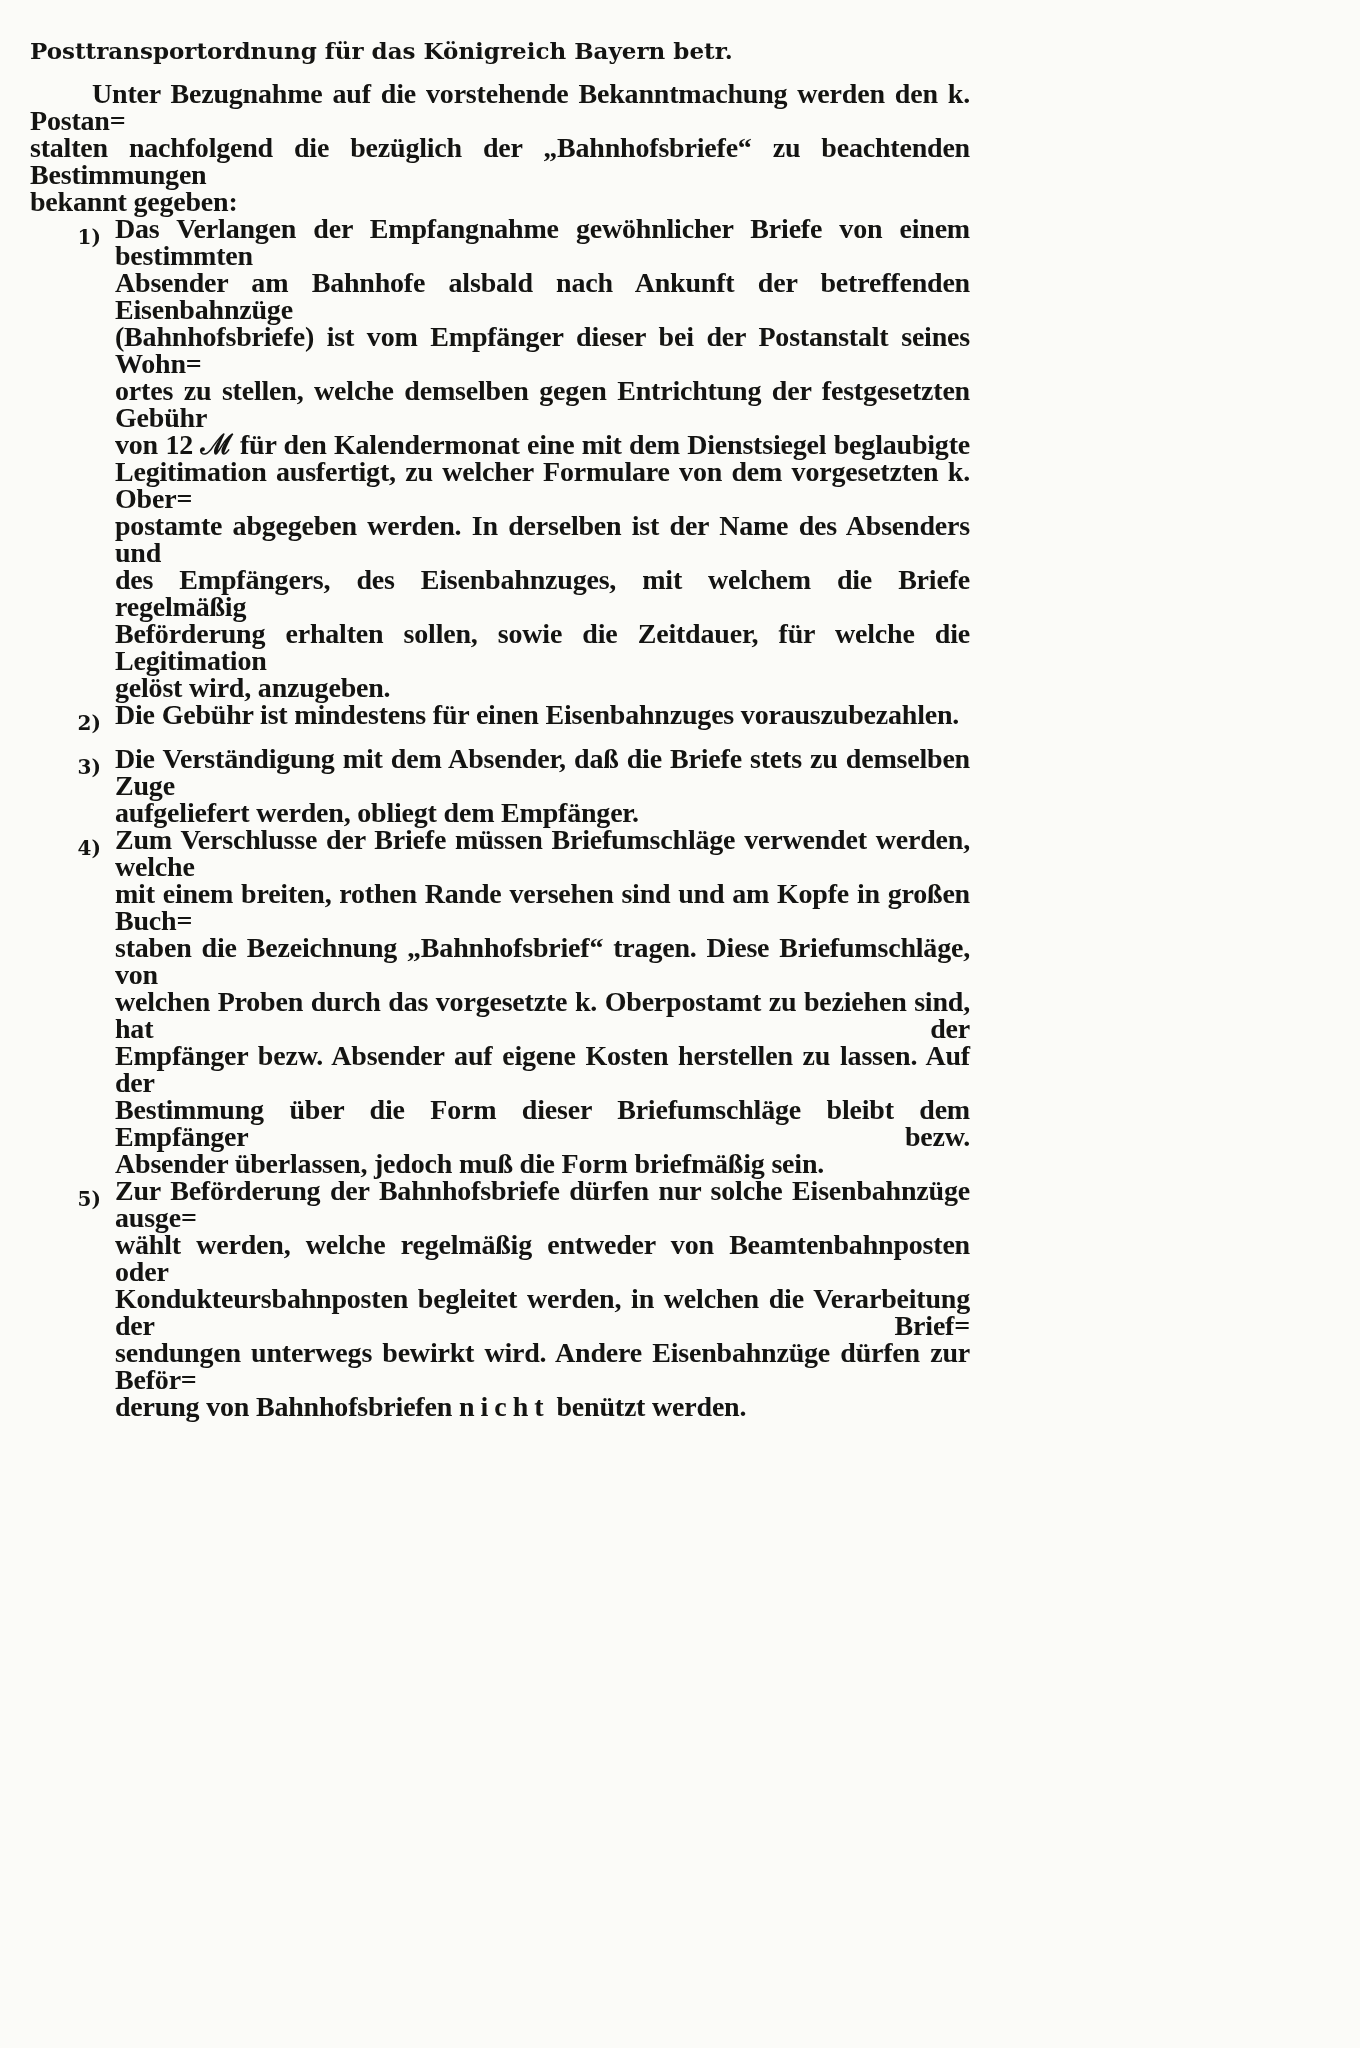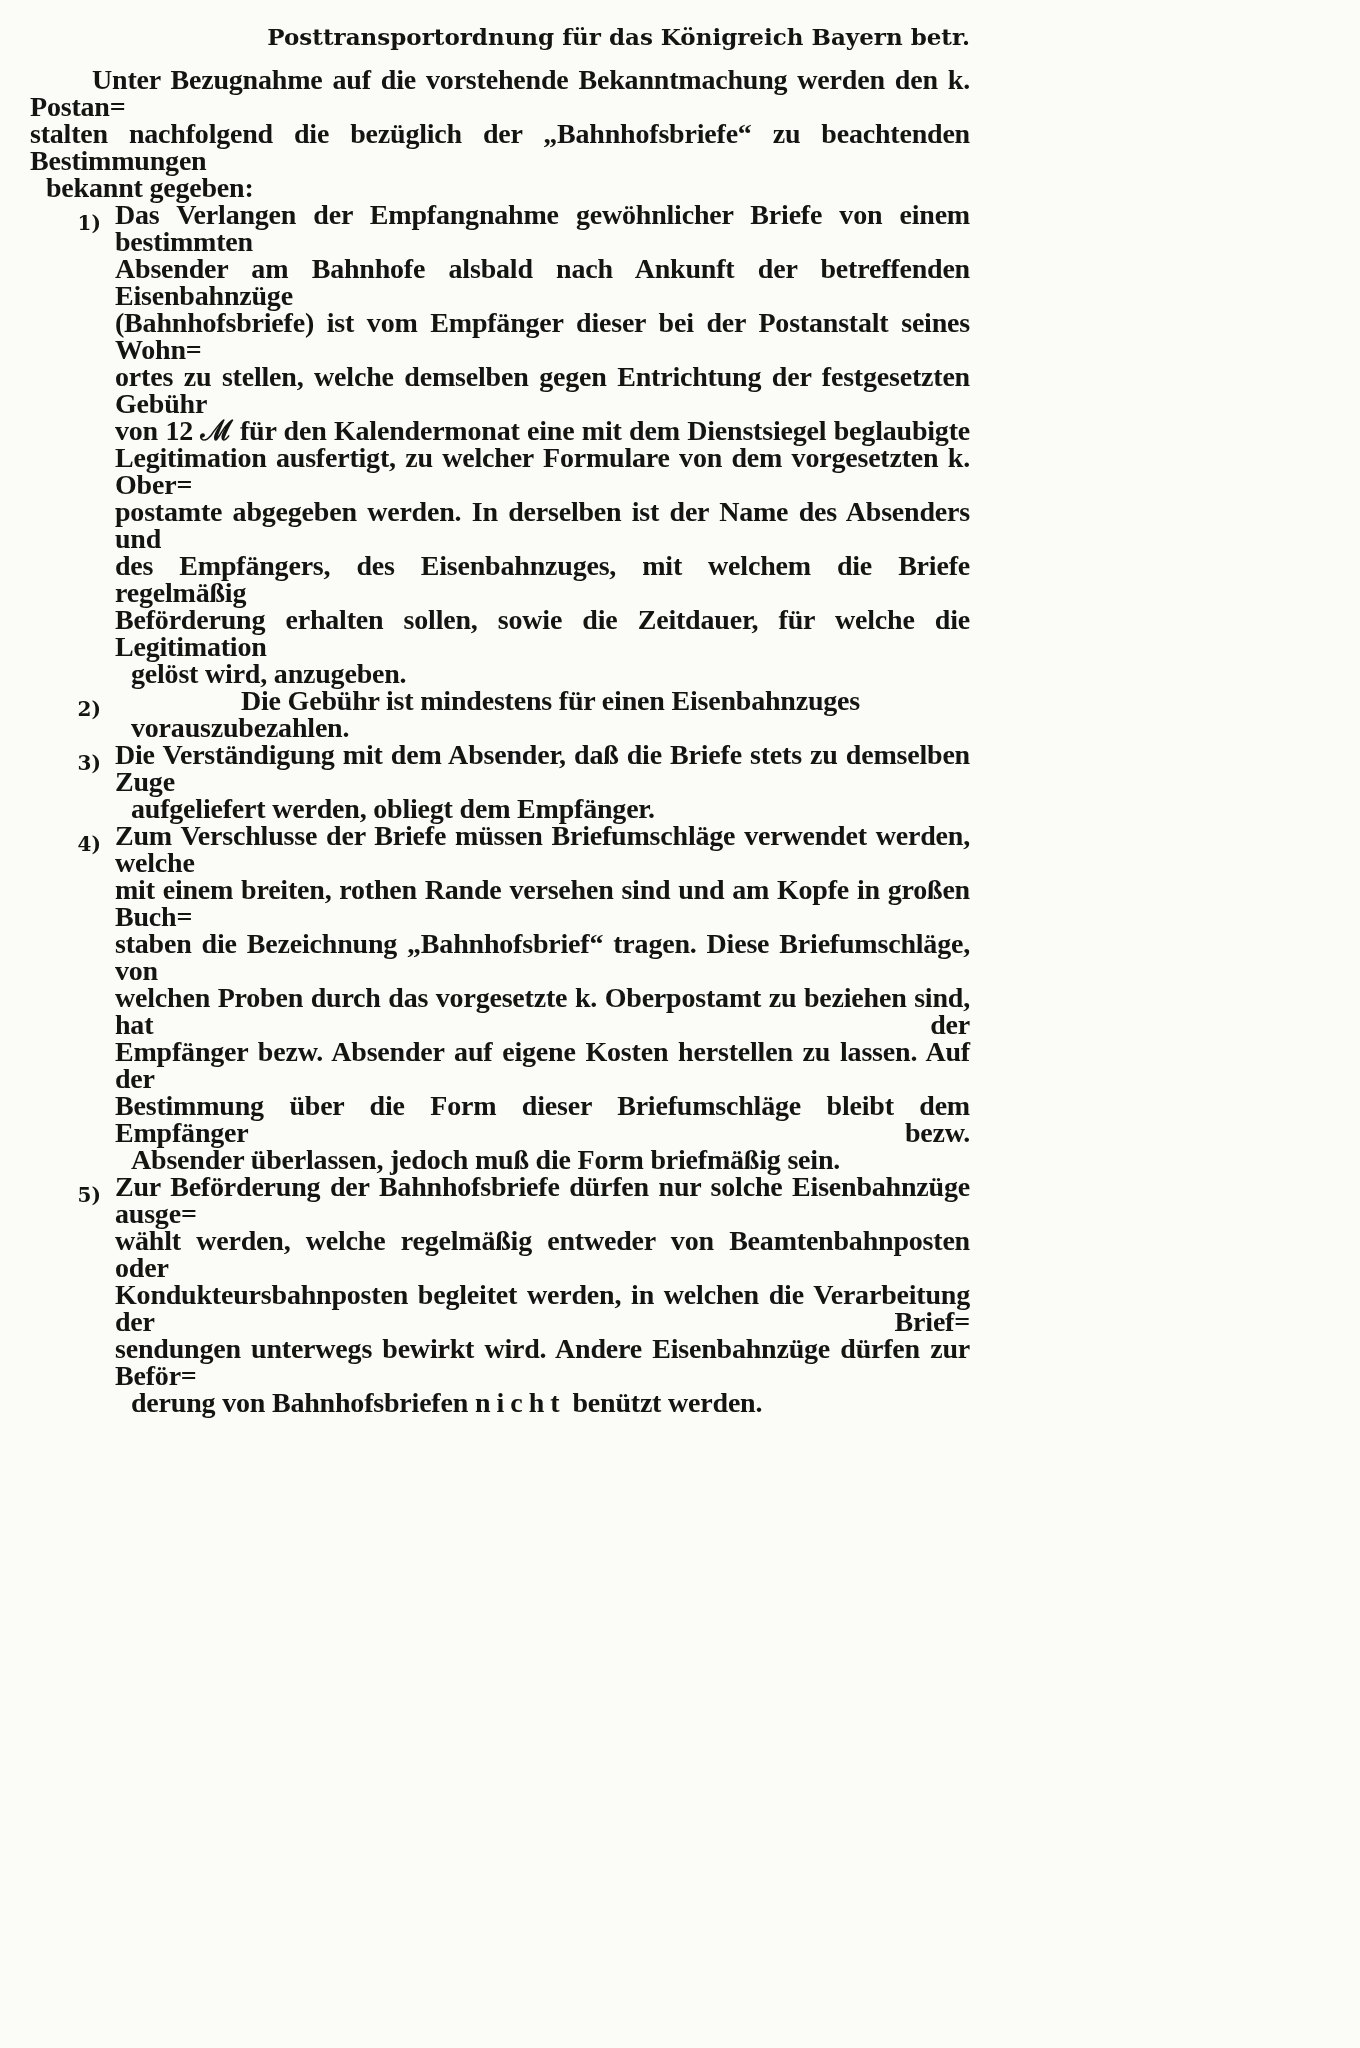--- a/index.html
+++ b/index.html
@@ -23,41 +23,40 @@
   }
   .doc-number {
     font-size: 27px;
     line-height: 32px;
     margin-left: 10px;
   }
   .doc-number sup {
     font-size: 14px;
   }
   .doc-title {
-    text-align: right;
+    text-align: left;
     font-size: 23px;
     line-height: 30px;
-    margin-top: 8px;
+    margin-top: 22px;
   }
   .intro {
     margin-top: 14px;
   }
   .line {
     font-size: 28px;
     line-height: 27px;
     letter-spacing: -0.2px;
     text-align: justify;
     text-align-last: justify;
     white-space: normal;
     font-family: Liberation Serif, serif;
   }
   .line.last {
-    text-align: center;
+    text-align: right;
     text-align-last: left;
-    margin-left: 16px;
   }
   .line.indent {
     text-indent: 62px;
   }
   .item {
     display: flex;
   }
   .num-col {
     flex: 0 0 85px;
     box-sizing: border-box;

